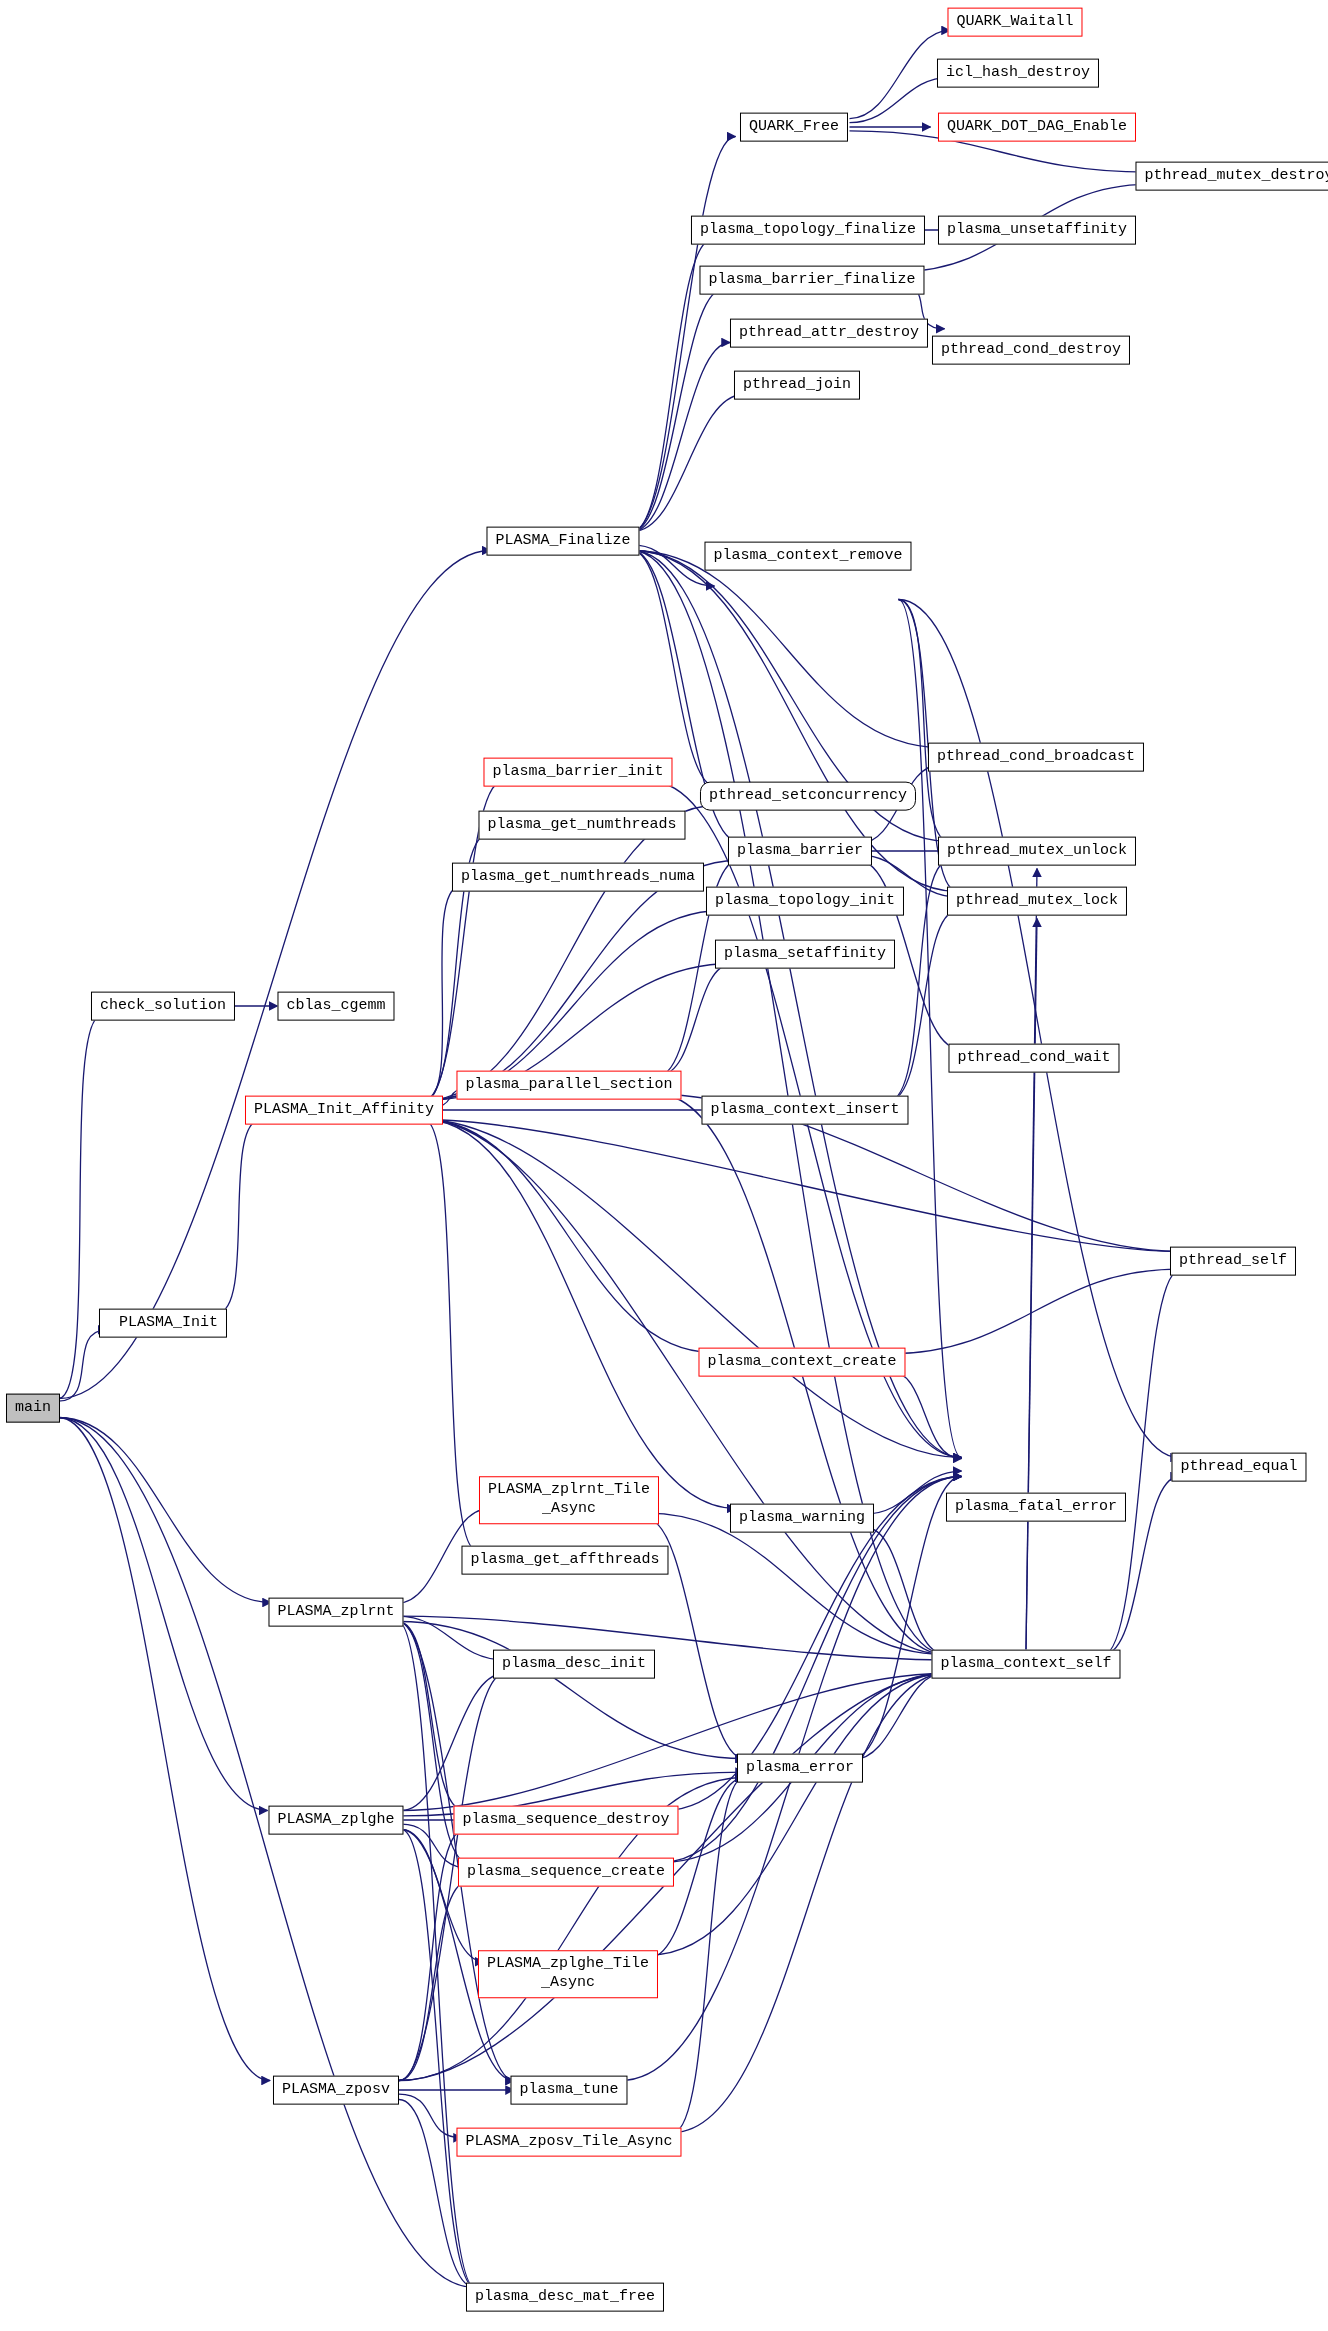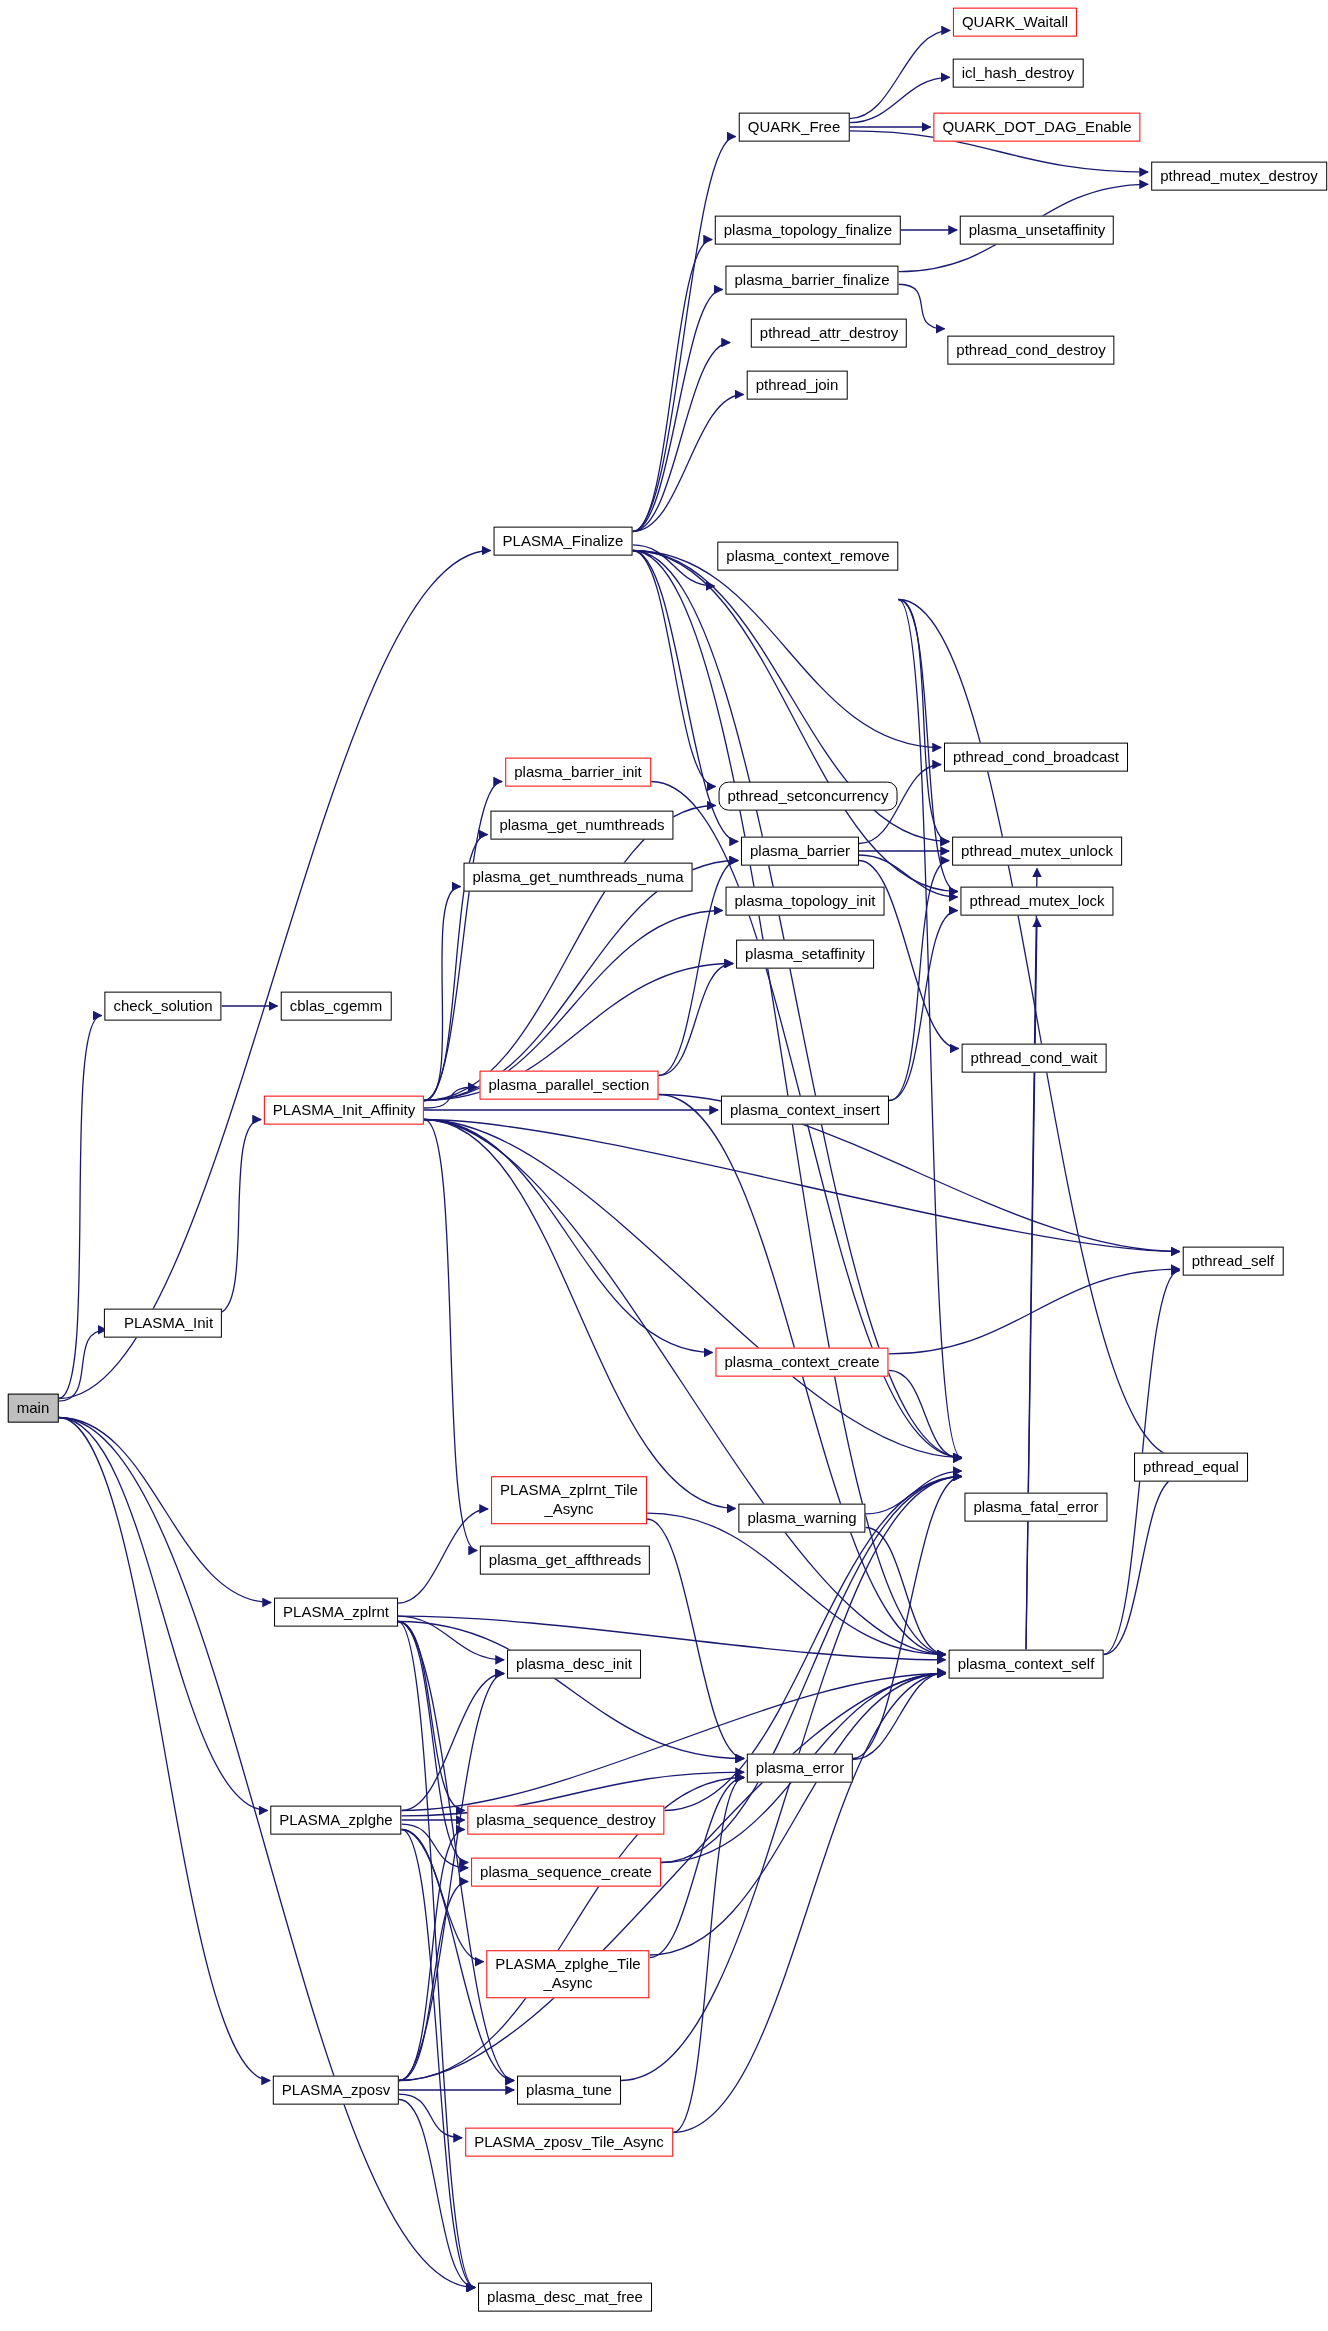--- a/index.html
+++ b/index.html
@@ -1,21 +1,21 @@
 <!DOCTYPE html>
 <html style="--bg-color: #ffffff; --edge-color: #191970; --node-border: #000000; --node-fill: #ffffff; --truncated-border: #ff0000; --root-fill: #bfbfbf;"><head>
 <meta charset="utf-8">
 <style>
   html, body { margin: 0; padding: 0; background: #ffffff; }
   #stage {
     position: relative;
     width: 1328px;
     height: 2331px;
     background: var(--bg-color, #ffffff);
-    font-family: Liberation Sans, sans-serif;
+    font-family: Liberation Mono, monospace;
     overflow: hidden;
   }
   #edges {
     position: absolute;
     left: 0; top: 0;
     width: 100%; height: 100%;
     z-index: 1;
   }
   .edge {
     fill: none;
@@ -181,21 +181,21 @@
     <div class="node" style="left: 336px; top: 1006px;">cblas_cgemm</div>
     <div class="node" style="left: 1034px; top: 1058px;">pthread_cond_wait</div>
     <div class="node truncated" style="left: 569px; top: 1085px;">plasma_parallel_section</div>
     <div class="node truncated" style="left: 344px; top: 1110px;">PLASMA_Init_Affinity</div>
     <div class="node" style="left: 805px; top: 1110px;">plasma_context_insert</div>
     <div class="node" style="left: 1233px; top: 1261px;">pthread_self</div>
     <div class="node" style="left: 163px; top: 1323px; padding-left: 19px;">PLASMA_Init</div>
     <div class="node truncated" style="left: 802px; top: 1362px;">plasma_context_create</div>
     <div class="node root" style="left: 33px; top: 1408px;">main</div>
     <div class="node" style="left: 1036px; top: 1467px; margin-top: 40px;">plasma_fatal_error</div>
-    <div class="node" style="left: 1191px; top: 1467px;">pthread_equal</div>
+    <div class="node" style="left: 1239px; top: 1467px;">pthread_equal</div>
     <div class="node truncated" style="left: 569px; top: 1500px;">PLASMA_zplrnt_Tile
 _Async</div>
     <div class="node" style="left: 802px; top: 1518px;">plasma_warning</div>
     <div class="node" style="left: 565px; top: 1560px;">plasma_get_affthreads</div>
     <div class="node" style="left: 336px; top: 1612px;">PLASMA_zplrnt</div>
     <div class="node" style="left: 574px; top: 1664px;">plasma_desc_init</div>
     <div class="node" style="left: 1026px; top: 1664px;">plasma_context_self</div>
     <div class="node" style="left: 800px; top: 1768px;">plasma_error</div>
     <div class="node" style="left: 336px; top: 1820px;">PLASMA_zplghe</div>
     <div class="node truncated" style="left: 566px; top: 1820px;">plasma_sequence_destroy</div>

